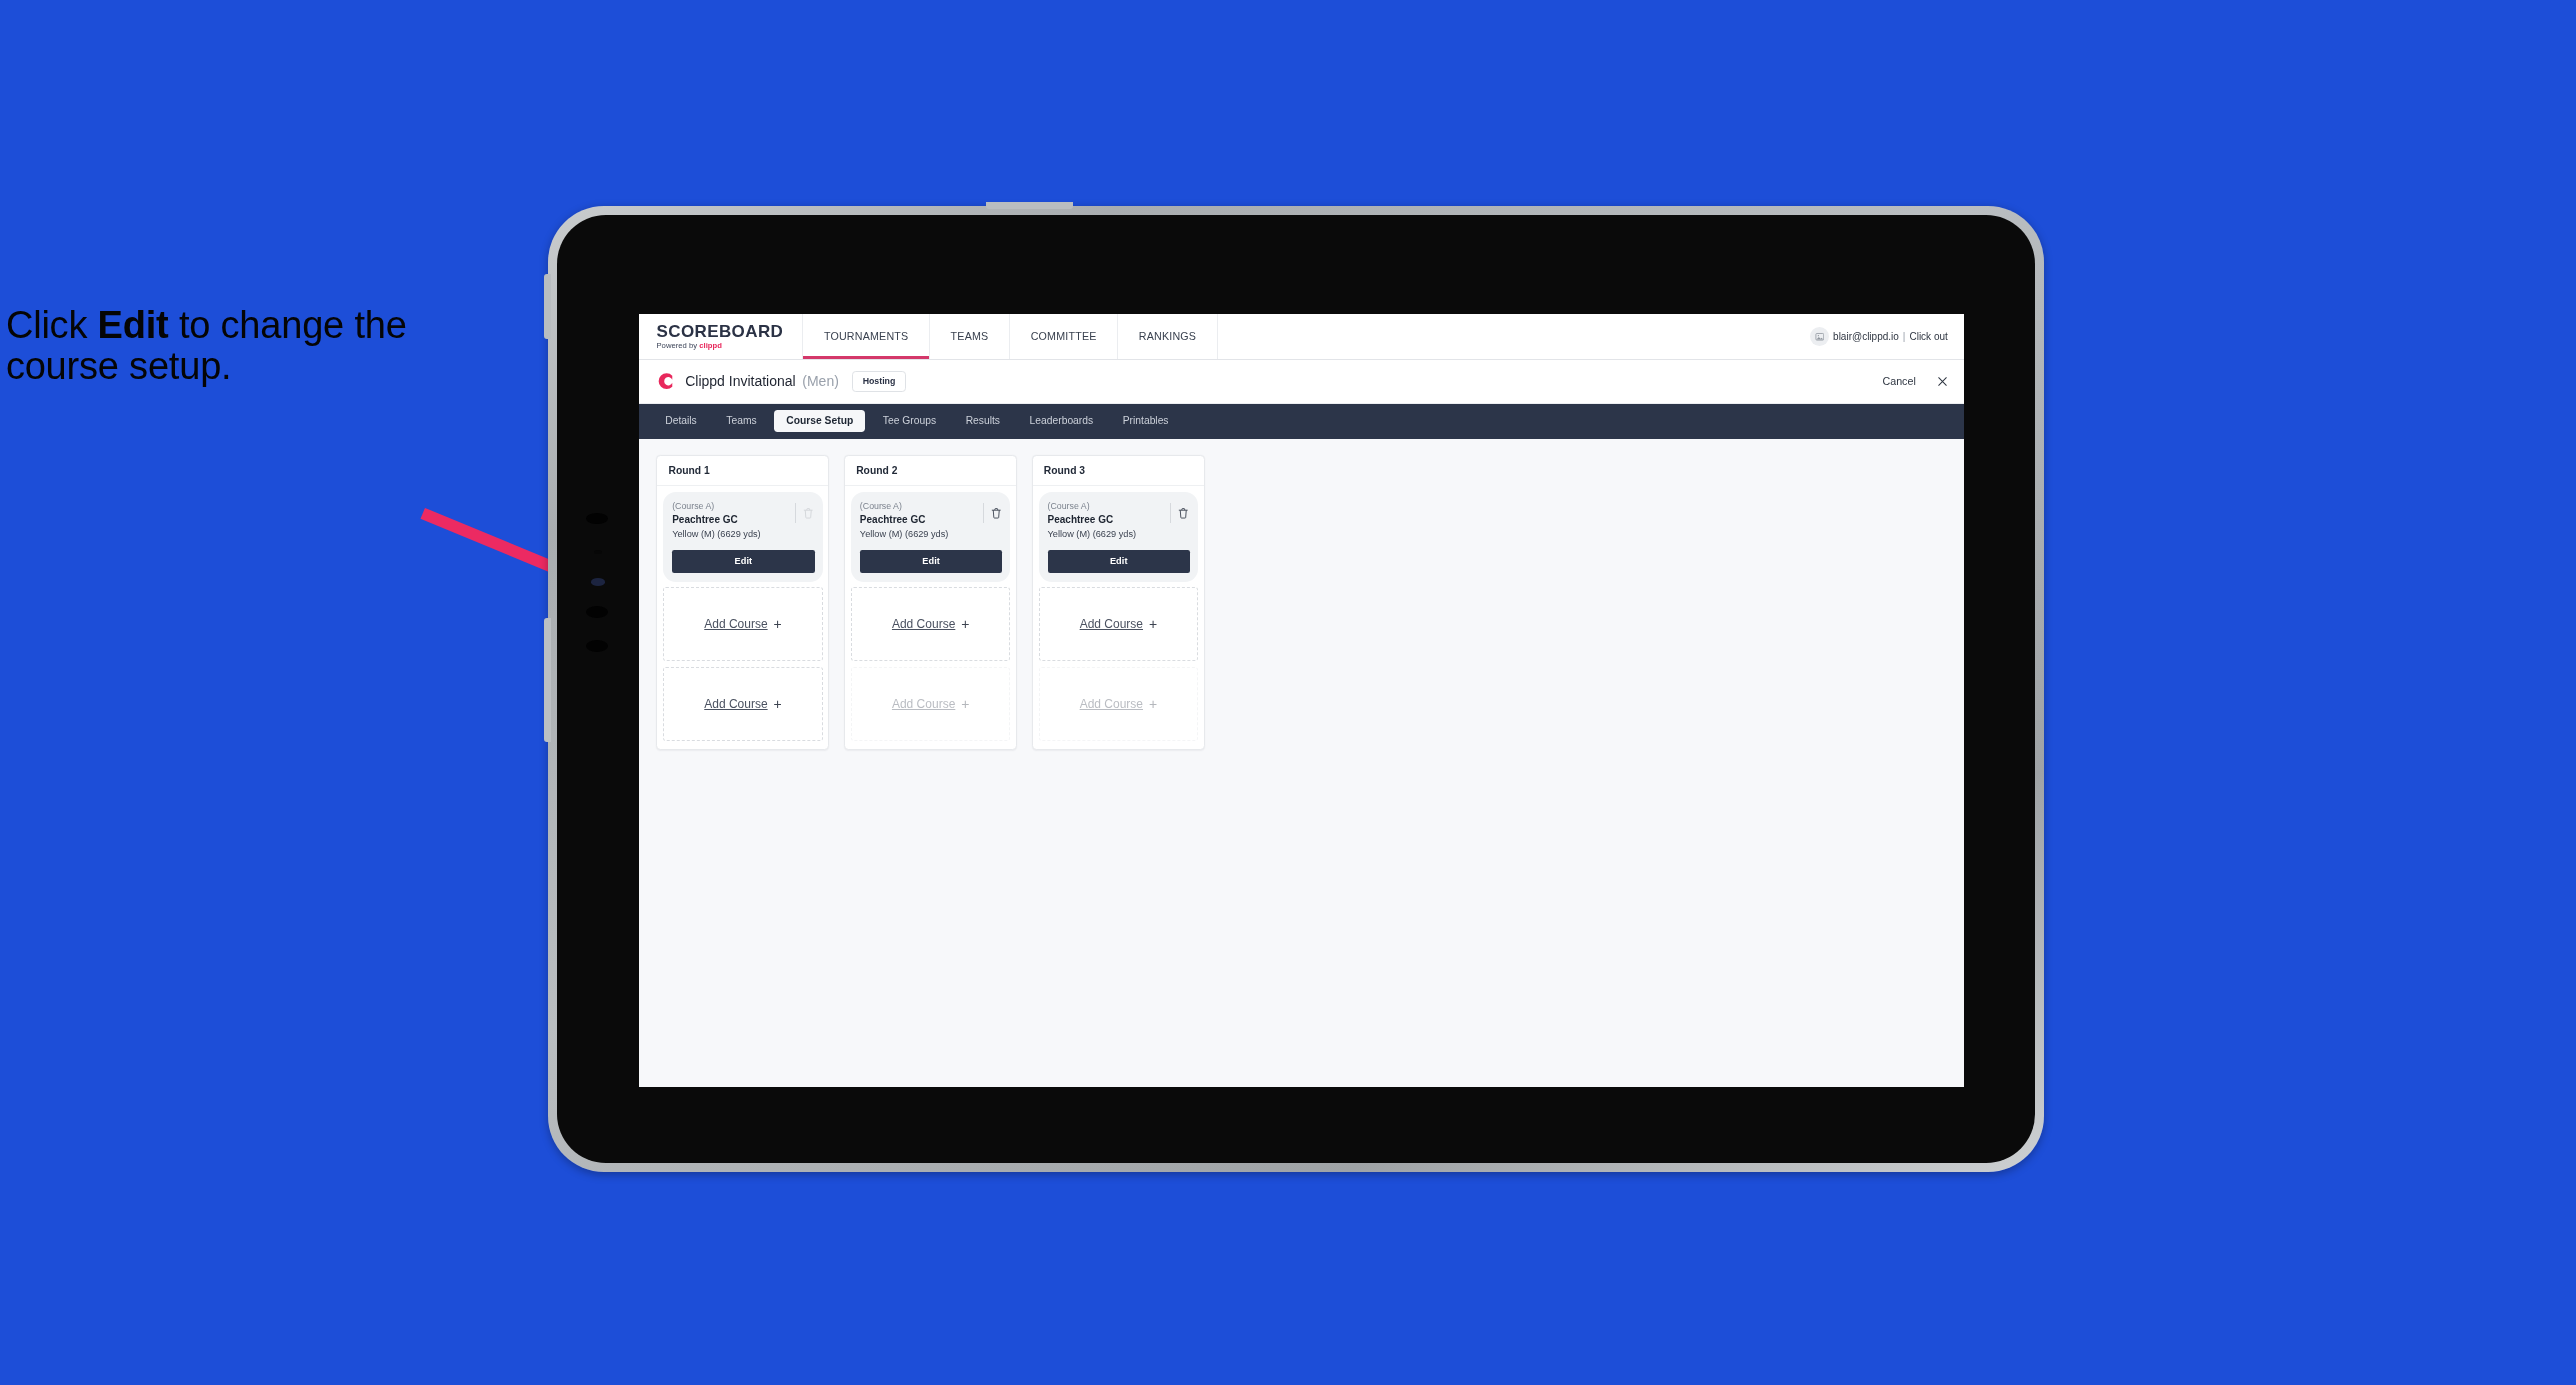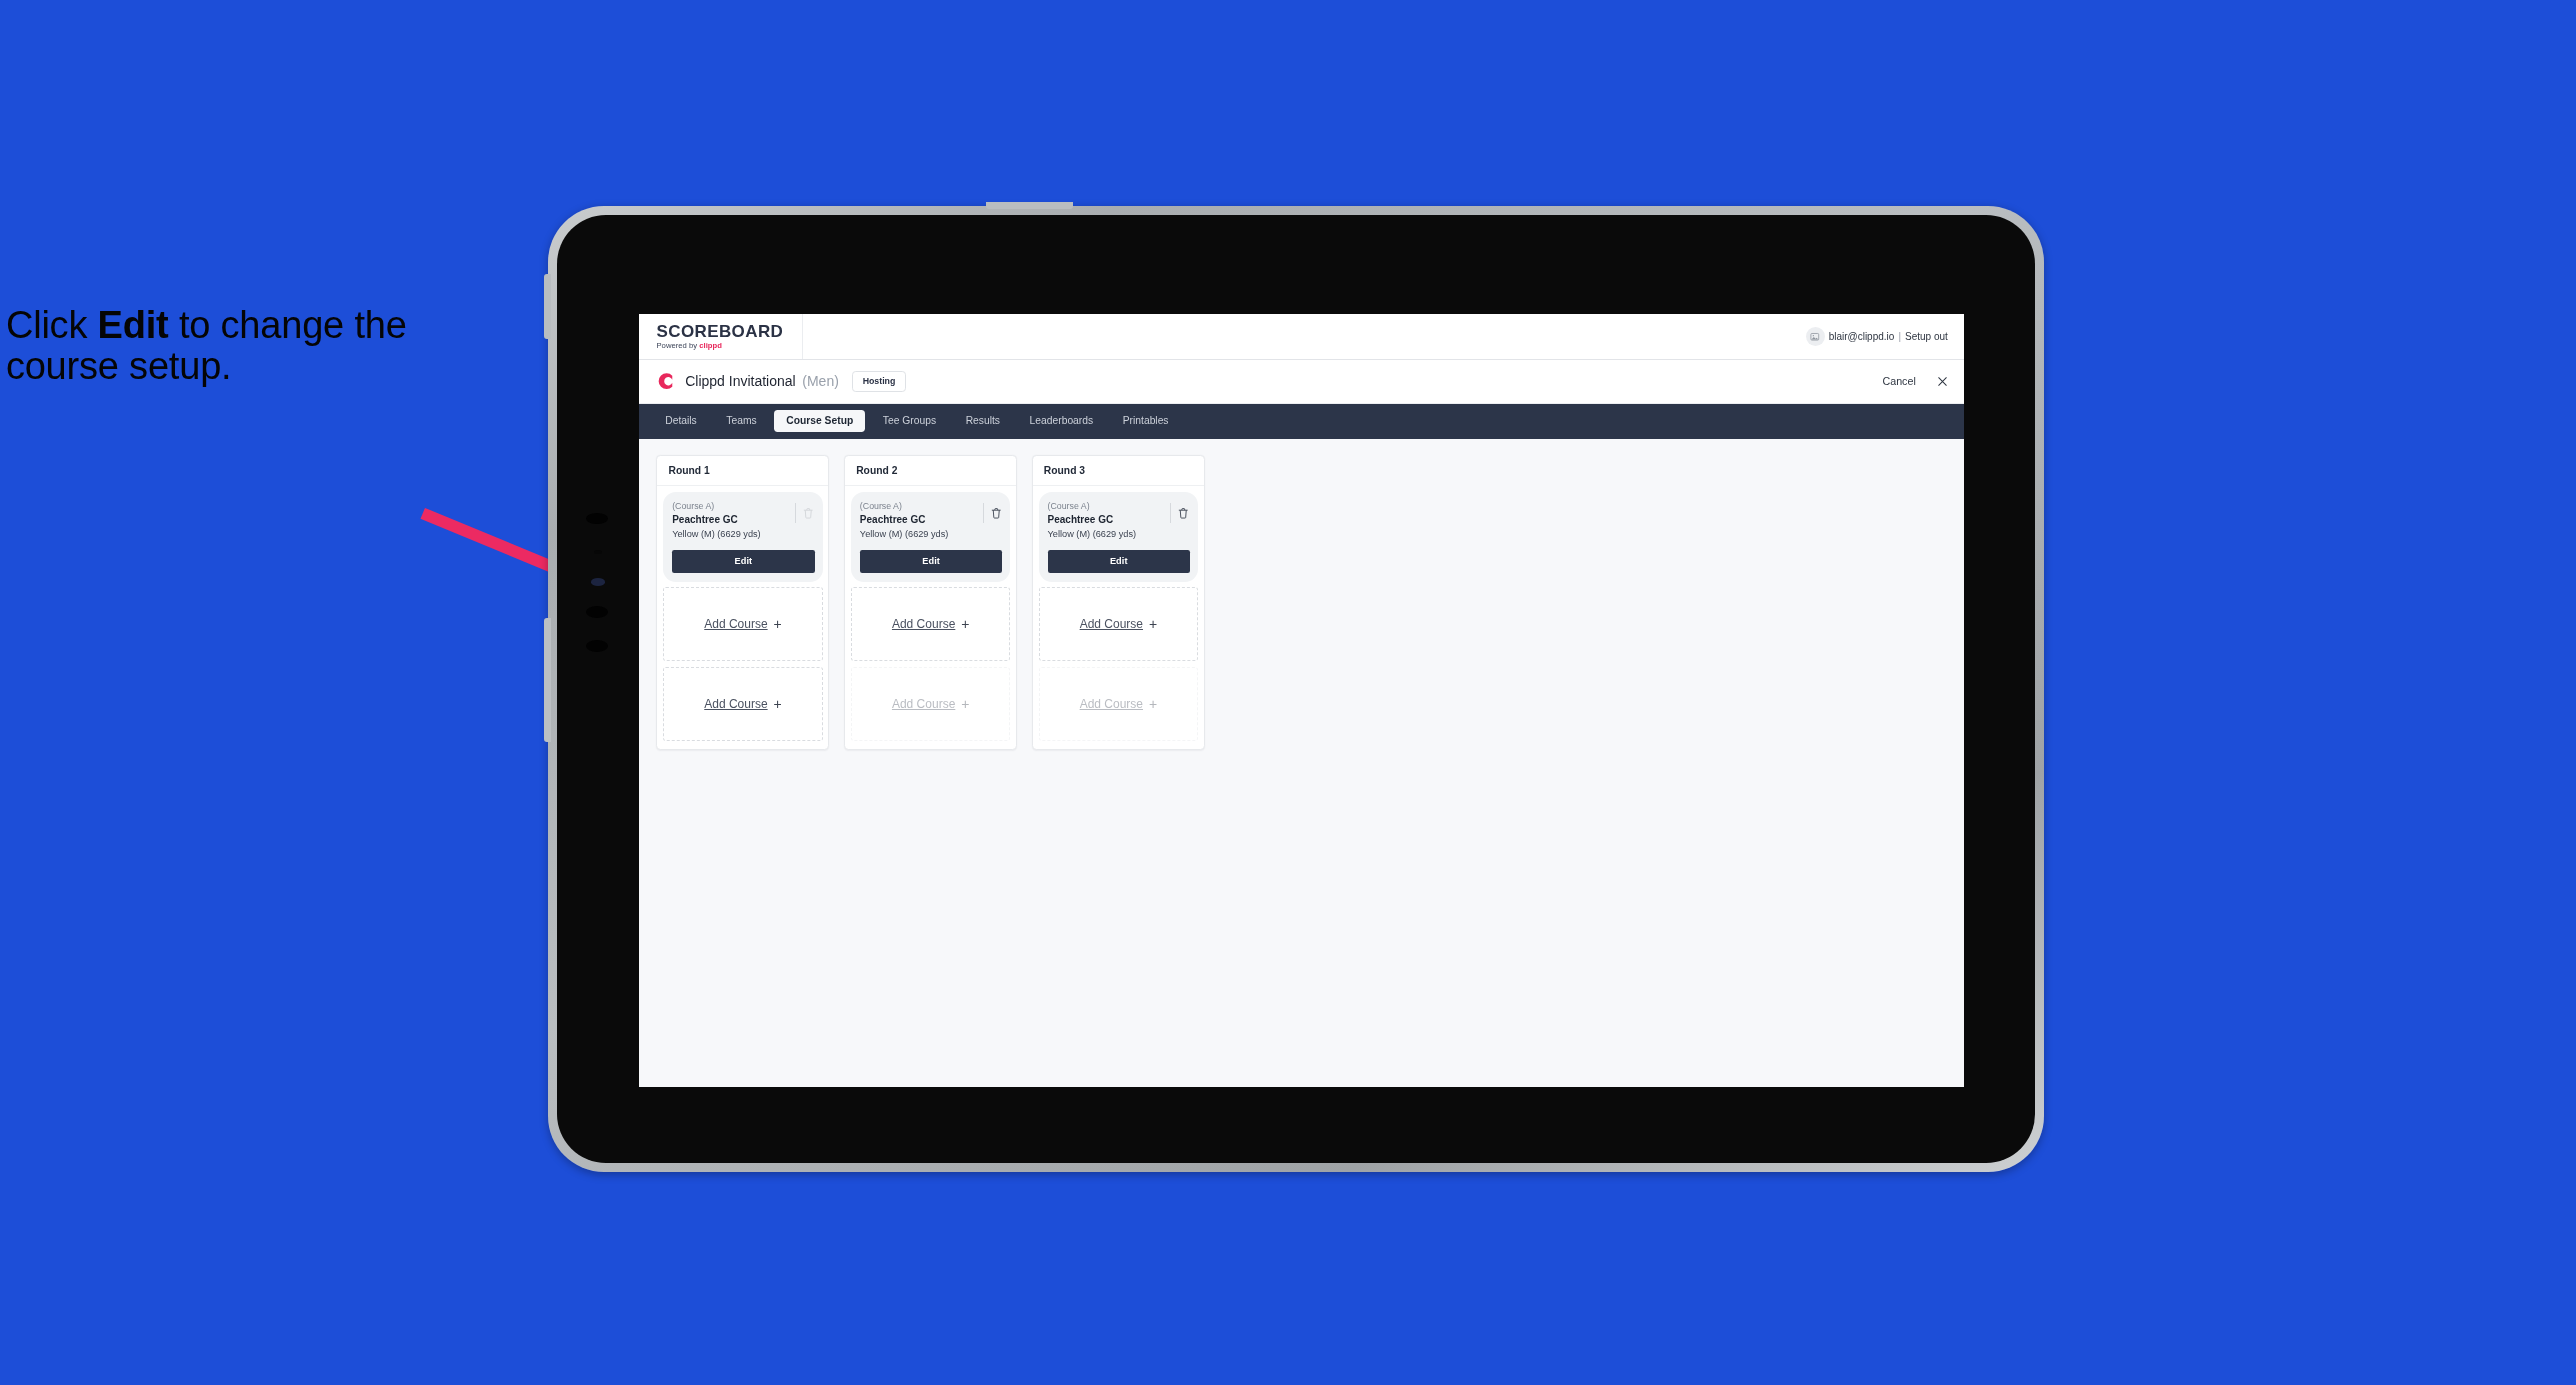--- a/index.html
+++ b/index.html
@@ -335,32 +335,46 @@
       <div class="dot dot-e"></div>
 
       <div class="screen">
 
         <div class="topnav">
           <div class="brand">
             <div class="brand-title">SCOREBOARD</div>
             <div class="brand-sub"><span>Powered by </span><span class="clippd">clippd</span></div>
           </div>
 
+          <div class="nav-items">
+            <div class="nav-item active">
+              <span>TOURNAMENTS</span>
+            </div>
+            <div class="nav-item">
+              <span>TEAMS</span>
+            </div>
+            <div class="nav-item">
+              <span>COMMITTEE</span>
+            </div>
+            <div class="nav-item">
+              <span>RANKINGS</span>
+            </div>
+          </div>
 
           <div class="nav-right">
             <div class="avatar">
               <svg width="9.6" height="9.6" viewBox="0 0 16 16">
                 <rect x="1.5" y="2.5" width="13" height="11" rx="1.6" fill="none" stroke="#8f959e" stroke-width="1.3"></rect>
                 <circle cx="5.6" cy="6.1" r="1.1" fill="#8f959e"></circle>
                 <path d="M2.4 12.4 L6.4 8.3 L9.3 11.2 L11.2 9.4 L13.6 12.4 Z" fill="#8f959e"></path>
               </svg>
             </div>
             <div class="nav-email">blair@clippd.io</div>
             <div class="nav-sep">|</div>
-            <div class="nav-signout">Setup out</div>
+            <div class="nav-signout">Click out</div>
           </div>
         </div>
 
         <div class="titlebar">
           <div class="clogo">
             <svg width="18.4" height="18.4" viewBox="0 0 26 26">
               <path d="M23 5.2 A11.2 11.2 0 1 0 23 20.8 L23 15.1 A5.9 5.9 0 1 1 23 10.9 Z" fill="#e8285c"></path>
             </svg>
           </div>
           <div class="tourney-name">Clippd Invitational</div>

